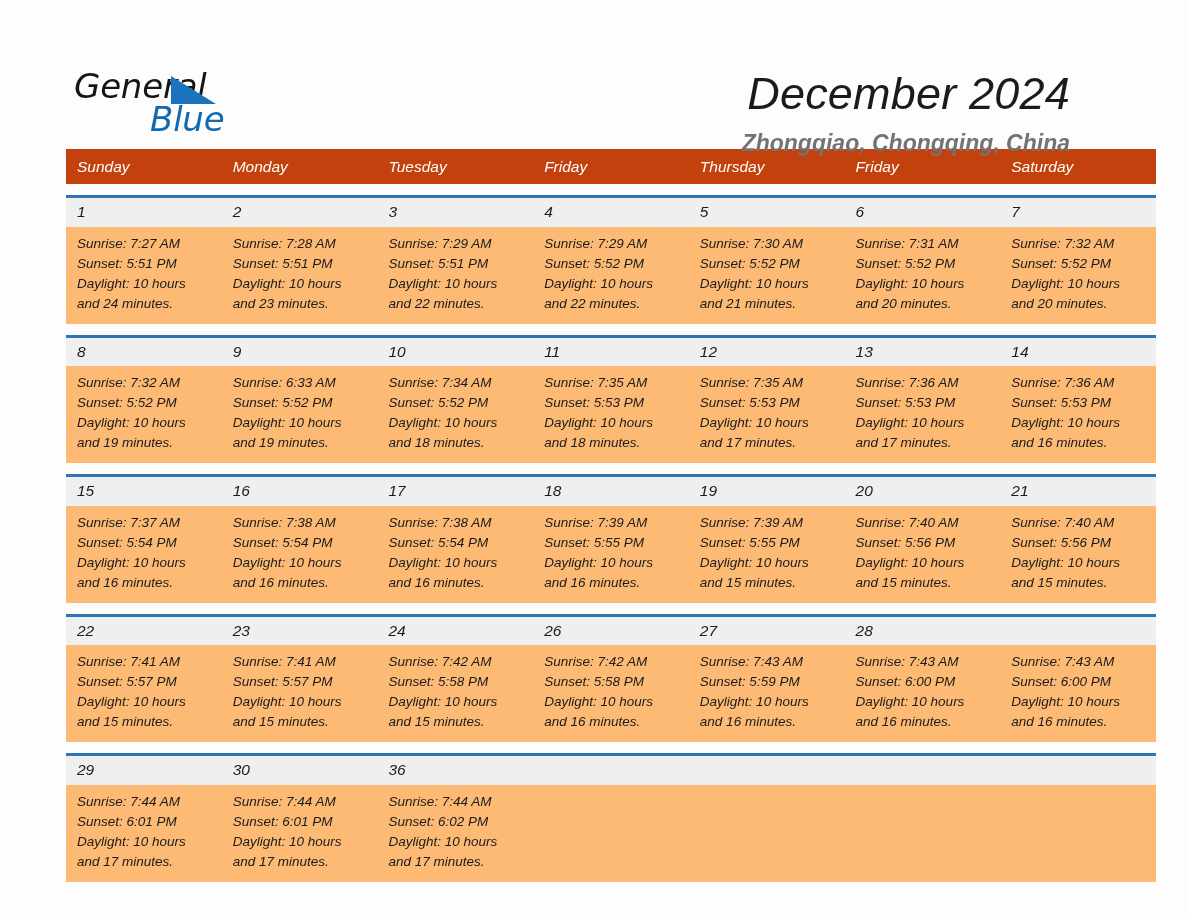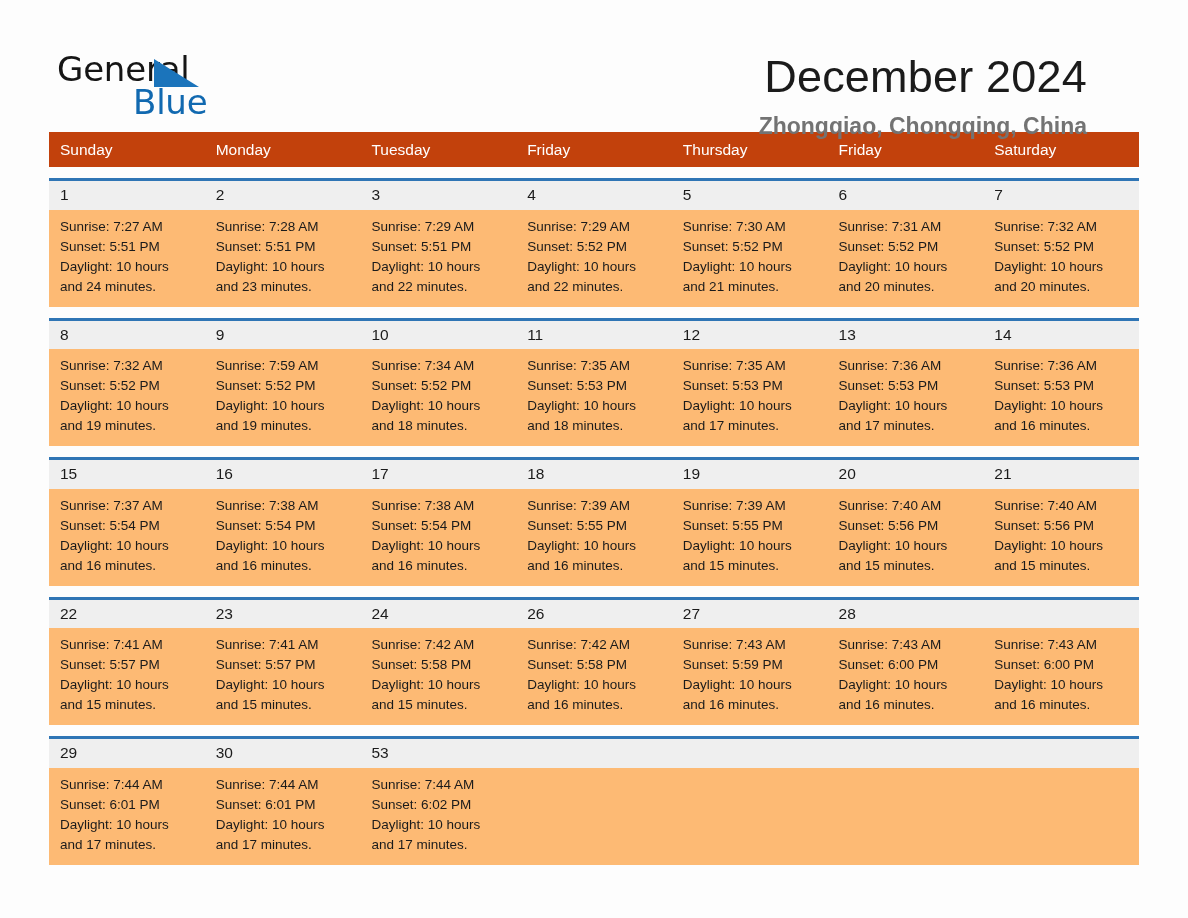--- a/index.html
+++ b/index.html
@@ -12,21 +12,22 @@
     height: 918px;
     background: #fdfdfd;
     font-family: "Liberation Sans", sans-serif;
     color: #000;
     overflow: hidden;
   }
   .page {
     position: relative;
     width: 1136px;
     height: 918px;
-    padding: 0;
+    padding: 17px;
+    font-style: italic;
   }
 
   
   .topbar {
     display: flex;
     align-items: flex-start;
     justify-content: space-between;
     padding: 44px 49px 0 57px;
     height: 118px;
   }
@@ -237,21 +238,21 @@
         <div class="daynum">14</div>
       </div>
       <div class="week-cells">
         <div class="cell">
           <div class="cell-line">Sunrise: 7:32 AM</div>
           <div class="cell-line">Sunset: 5:52 PM</div>
           <div class="cell-line">Daylight: 10 hours</div>
           <div class="cell-line">and 19 minutes.</div>
         </div>
         <div class="cell">
-          <div class="cell-line">Sunrise: 7:59 AM</div>
+          <div class="cell-line">Sunrise: 6:33 AM</div>
           <div class="cell-line">Sunset: 5:52 PM</div>
           <div class="cell-line">Daylight: 10 hours</div>
           <div class="cell-line">and 19 minutes.</div>
         </div>
         <div class="cell">
           <div class="cell-line">Sunrise: 7:34 AM</div>
           <div class="cell-line">Sunset: 5:52 PM</div>
           <div class="cell-line">Daylight: 10 hours</div>
           <div class="cell-line">and 18 minutes.</div>
         </div>
@@ -390,21 +391,21 @@
           <div class="cell-line">Daylight: 10 hours</div>
           <div class="cell-line">and 16 minutes.</div>
         </div>
       </div>
     </div>
 
     <div class="week">
       <div class="week-daynums">
         <div class="daynum">29</div>
         <div class="daynum">30</div>
-        <div class="daynum">53</div>
+        <div class="daynum">36</div>
         <div class="daynum"></div>
         <div class="daynum"></div>
         <div class="daynum"></div>
         <div class="daynum"></div>
       </div>
       <div class="week-cells">
         <div class="cell">
           <div class="cell-line">Sunrise: 7:44 AM</div>
           <div class="cell-line">Sunset: 6:01 PM</div>
           <div class="cell-line">Daylight: 10 hours</div>

